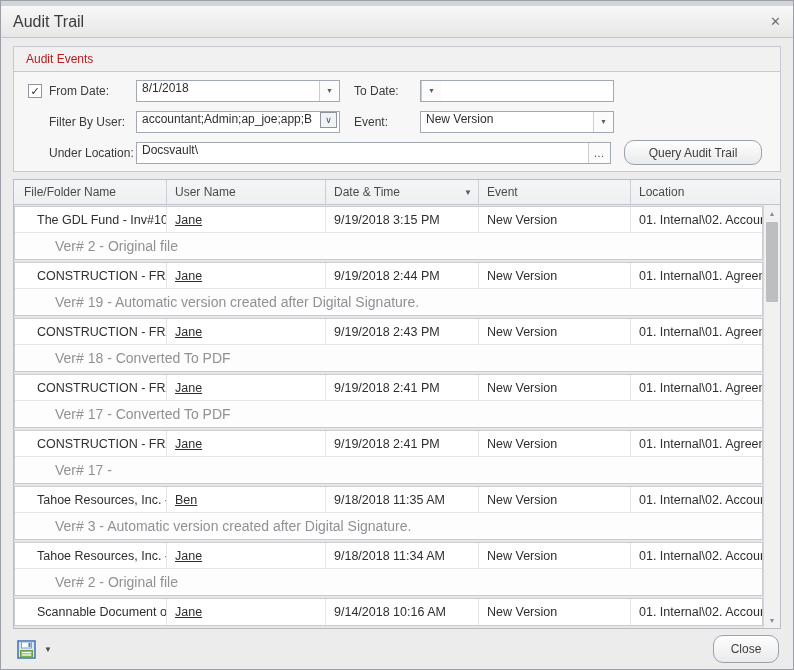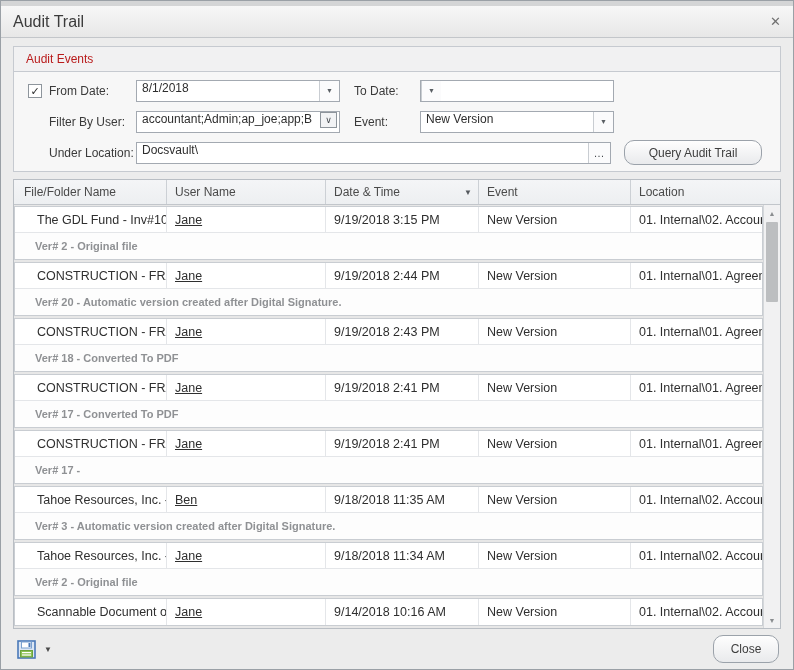--- a/index.html
+++ b/index.html
@@ -77,21 +77,21 @@
   .rows{flex:1;overflow:hidden;padding-top:1px;}
   .rowgroup{background:#fff;border:1px solid #c9cdd2;margin:0 0 2px 0;}
   .grow{display:flex;height:26px;font-size:12.5px;color:#2f2f2f;border-bottom:1px solid #e4e6e9;}
   .rowgroup.no-note .grow{border-bottom:none;}
   .c{display:flex;align-items:center;padding-left:8px;border-right:1px solid #e4e6e9;overflow:hidden;white-space:nowrap;}
   .c-file{width:152px;flex:0 0 152px;padding-left:22px;}
   .c-user{width:159px;flex:0 0 159px;text-decoration:underline;}
   .c-date{width:153px;flex:0 0 153px;}
   .c-event{width:152px;flex:0 0 152px;}
   .c-loc{flex:1;border-right:none;}
-  .nrow{height:26px;display:flex;align-items:center;padding-left:20px;font-size:11px;color:#8f9194;background:#fdfdfd;white-space:nowrap;overflow:hidden;font-weight:bold;}
+  .nrow{height:26px;display:flex;align-items:center;padding-left:40px;font-size:14px;color:#8f9194;background:#fdfdfd;white-space:nowrap;overflow:hidden;}
   
   .vscroll{width:17px;flex:0 0 17px;background:#f1f1f2;border-left:1px solid #d4d7da;display:flex;flex-direction:column;}
   .sbtn{height:16px;flex:0 0 16px;display:flex;align-items:center;justify-content:center;font-size:7px;color:#8a8d90;background:#f1f1f2;}
   .strack{flex:1;position:relative;}
   .sthumb{position:absolute;top:1px;left:2px;right:2px;height:80px;background:#bcbec0;border-radius:1px;}
   
   .footer{height:40px;flex:0 0 40px;display:flex;align-items:center;justify-content:space-between;padding:0 14px;}
   .save-group{display:flex;align-items:center;gap:7px;}
   .save-btn{width:22px;height:22px;display:flex;align-items:center;justify-content:center;background:transparent;border:none;}
   .save-caret{font-size:8px;color:#4a4a4a;}
@@ -180,21 +180,21 @@
           </div>
 
           <div class="rowgroup">
             <div class="grow">
               <div class="c c-file">CONSTRUCTION - FRANKE</div>
               <div class="c c-user">Jane</div>
               <div class="c c-date">9/19/2018 2:44 PM</div>
               <div class="c c-event">New Version</div>
               <div class="c c-loc">01. Internal\01. Agreemer</div>
             </div>
-            <div class="nrow">Ver# 20 - Automatic version created after Digital Signature.</div>
+            <div class="nrow">Ver# 19 - Automatic version created after Digital Signature.</div>
           </div>
 
           <div class="rowgroup">
             <div class="grow">
               <div class="c c-file">CONSTRUCTION - FRANKE</div>
               <div class="c c-user">Jane</div>
               <div class="c c-date">9/19/2018 2:43 PM</div>
               <div class="c c-event">New Version</div>
               <div class="c c-loc">01. Internal\01. Agreemer</div>
             </div>

